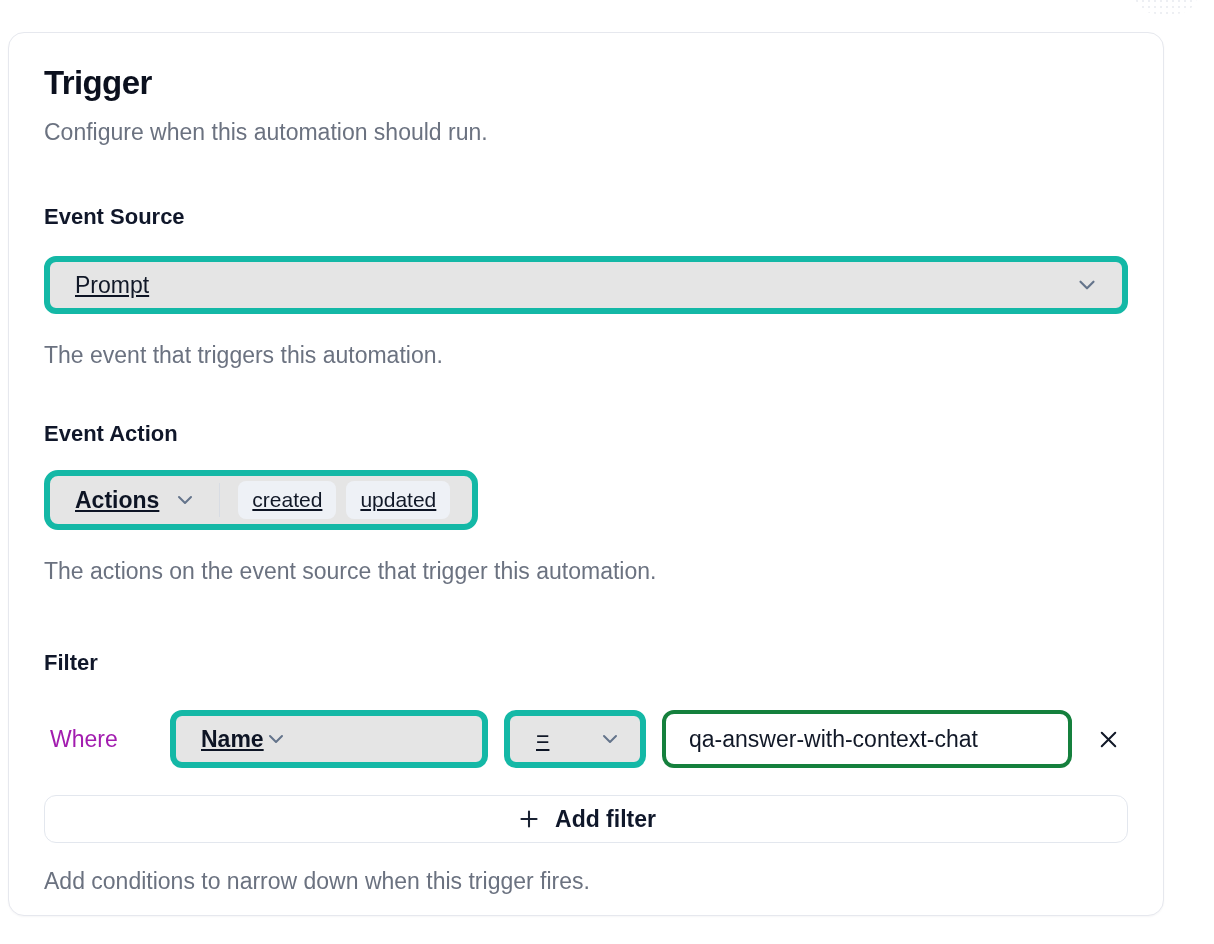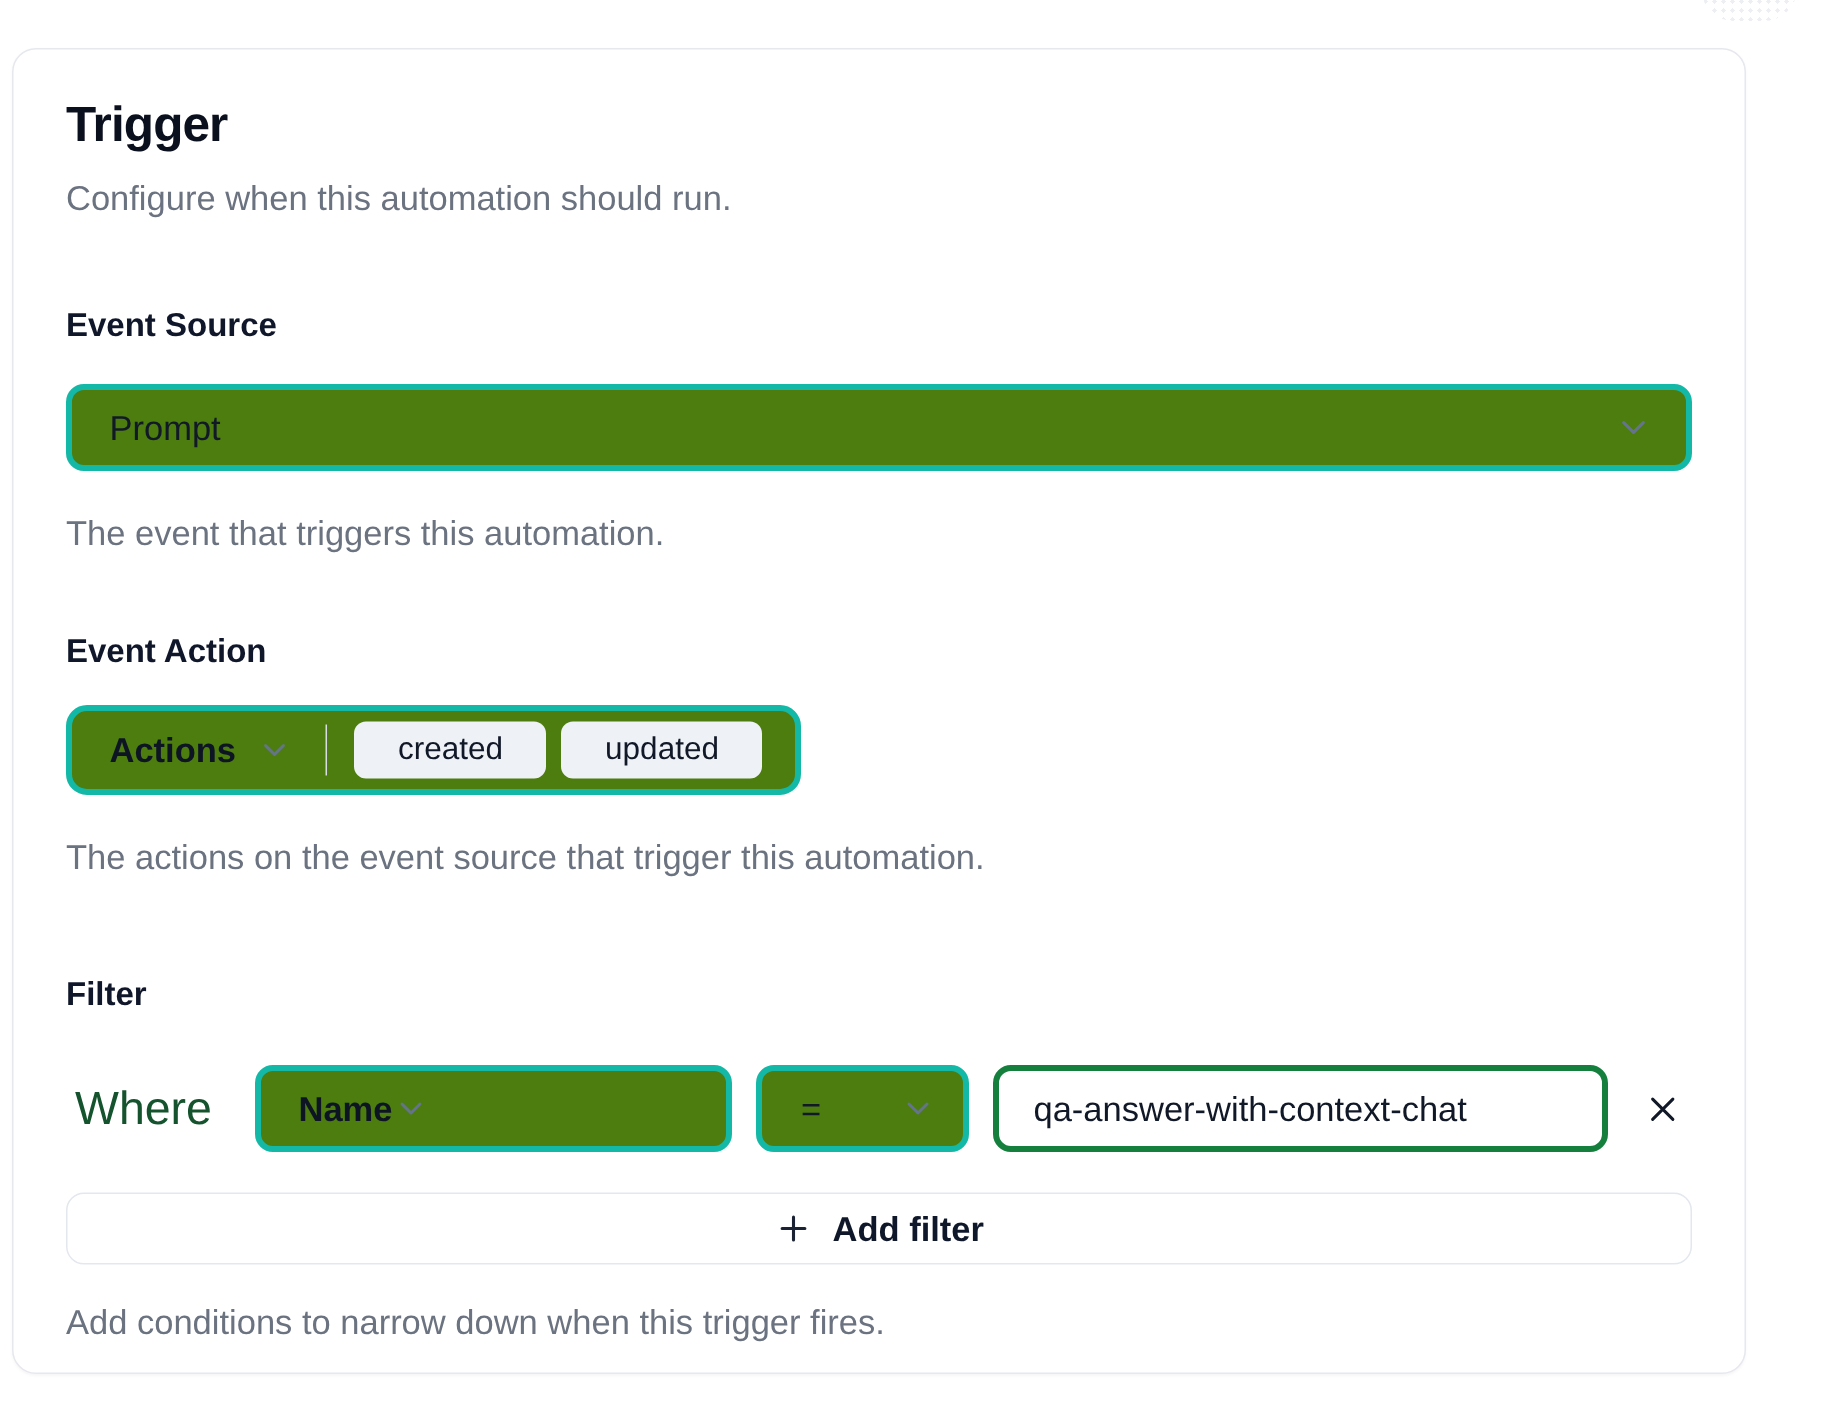--- a/index.html
+++ b/index.html
@@ -60,25 +60,26 @@
 
   .helper {
     font-size: 23px;
     line-height: 30px;
     color: #6b7280;
     margin-top: 26px;
   }
 
   
   .control {
-    border: 4px solid #14b8a6;
+    border: 6px solid #14b8a6;
     border-radius: 12px;
-    background: #4d7c0f;
+    background: #e5e5e5;
     display: flex;
     align-items: center;
+    text-decoration: underline;
   }
 
   .select-full {
     margin-top: 25px;
     height: 58px;
     width: 100%;
     padding: 0 22px 0 25px;
     justify-content: space-between;
     cursor: pointer;
   }
@@ -109,37 +110,37 @@
   }
   .v-divider {
     width: 1px; height: 34px;
     background: #d8dce3;
     margin: 0 18px 0 22px;
   }
   .chips { display: flex; align-items: center; gap: 10px; }
   .chip {
     background: #eef1f6;
     border-radius: 8px;
-    padding: 7px 29px;
+    padding: 7px 14px;
     font-size: 21px;
     color: #111827;
     white-space: nowrap;
   }
 
   
   .filter-row {
     margin-top: 33px;
     display: flex;
     align-items: center;
     gap: 16px;
   }
   .where-label {
     flex: 0 0 110px;
-    font-size: 31px;
-    color: #14532d;
+    font-size: 23px;
+    color: #a21caf;
     padding-left: 6px;
   }
   .select-field {
     height: 58px;
     flex: 0 0 318px;
     padding: 0 20px 0 25px;
     justify-content: flex-start;
     cursor: pointer;
   }
   .select-field .sel-text { font-size: 23px; font-weight: 600; color: #0d1424; }

